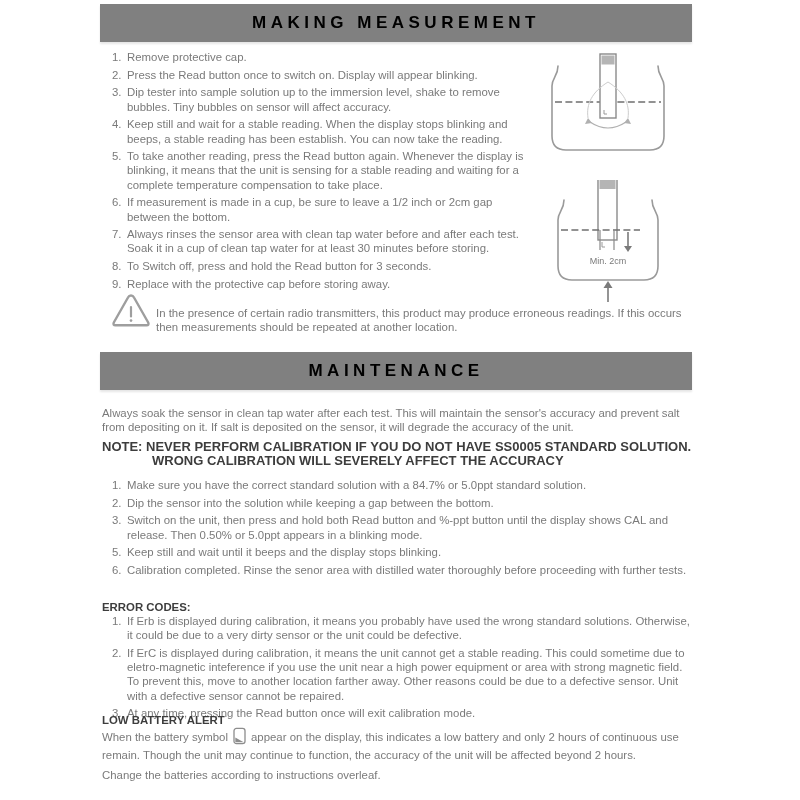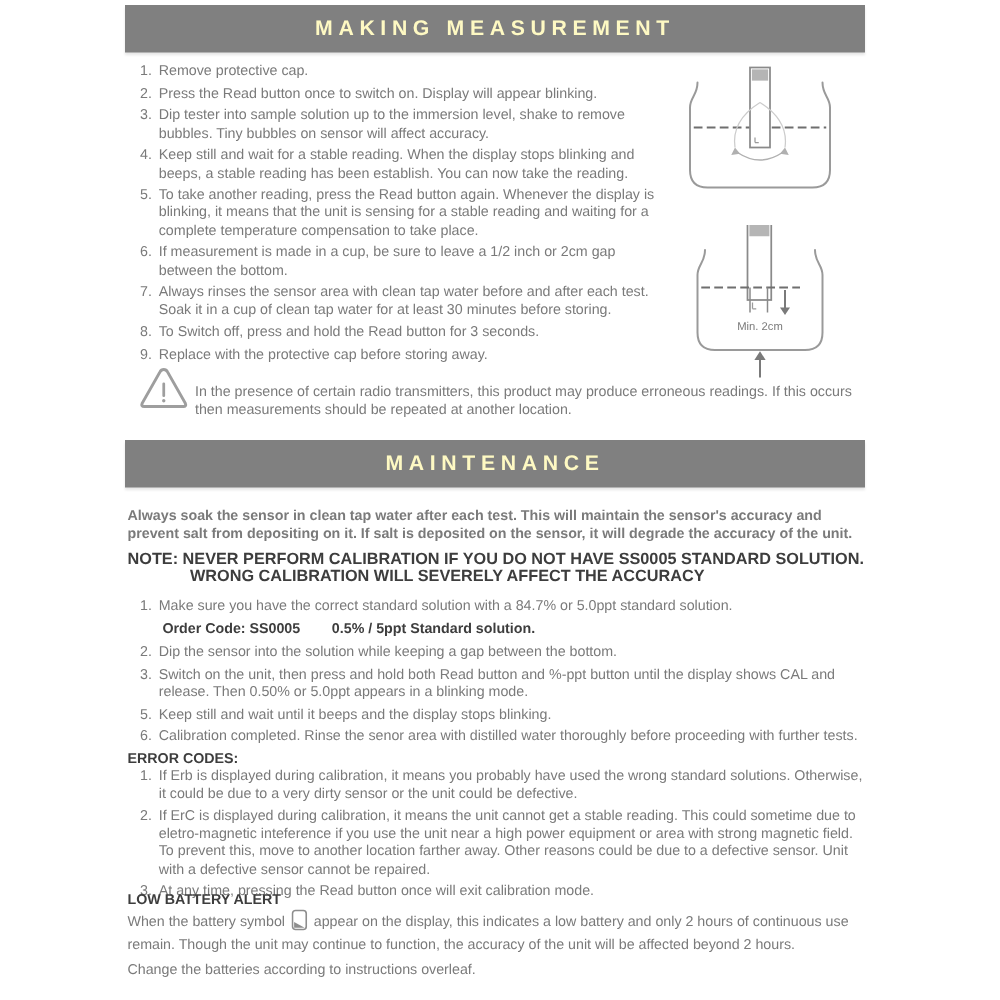--- a/index.html
+++ b/index.html
@@ -24,21 +24,21 @@
     box-sizing: border-box;
   }
 
   
   .section-bar {
     position: absolute;
     left: 100px;
     width: 592px;
     height: 38px;
     background: #808080;
-    color: #fef9c3;
+    color: #000000;
     display: flex;
     align-items: center;
     justify-content: center;
     letter-spacing: 4.5px;
     font-size: 17px;
     font-weight: bold;
     box-shadow: 0 2px 2px rgba(0,0,0,0.10);
   }
   #bar-making { top: 4px; }
   #bar-maintenance { top: 352px; }
@@ -104,21 +104,21 @@
   #diagram-shake { left: 528px; top: 52px; }
   #diagram-gap   { left: 528px; top: 180px; }
 
   
   #maint-intro {
     position: absolute;
     left: 102px;
     top: 406px;
     width: 592px;
   }
-  #maint-intro p { margin: 0 0 6px 0; font-weight: bold; }
+  #maint-intro p { margin: 0 0 6px 0; }
 
   .note-block {
     font-weight: bold;
     color: #3d3d3d;
     font-size: 13px;
     line-height: 14px;
     margin: 2px 0 6px 0;
   }
   .note-block .note-line2 { padding-left: 50px; display: block; }
 
@@ -276,21 +276,20 @@
       <span>NOTE:  NEVER PERFORM CALIBRATION IF YOU DO NOT HAVE SS0005 STANDARD SOLUTION.</span>
       <span class="note-line2">WRONG CALIBRATION WILL SEVERELY AFFECT THE  ACCURACY</span>
     </div>
   </div>
 
   <ol class="steps body-text" id="calib-steps">
     <li class="step">
       <span class="step-num">1.</span>
       <span class="step-text">Make sure you have the correct standard solution with a 84.7% or 5.0ppt standard solution.</span>
     </li>
-    <li class="order-code">Order Code: SS0005        0.5% / 5ppt Standard solution.</li>
     <li class="step">
       <span class="step-num">2.</span>
       <span class="step-text">Dip the sensor into the solution while keeping a gap between the bottom.</span>
     </li>
     <li class="step">
       <span class="step-num">3.</span>
       <span class="step-text">Switch on the unit, then press and hold both Read button and %-ppt button until the display shows CAL and release.  Then 0.50% or 5.0ppt appears in a blinking mode.</span>
     </li>
     <li class="step">
       <span class="step-num">5.</span>

